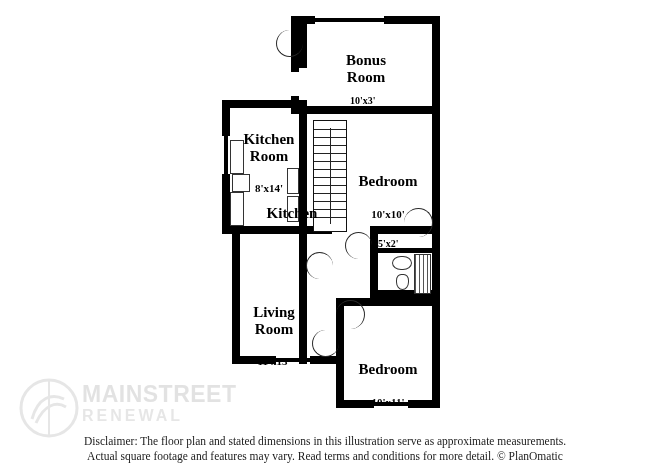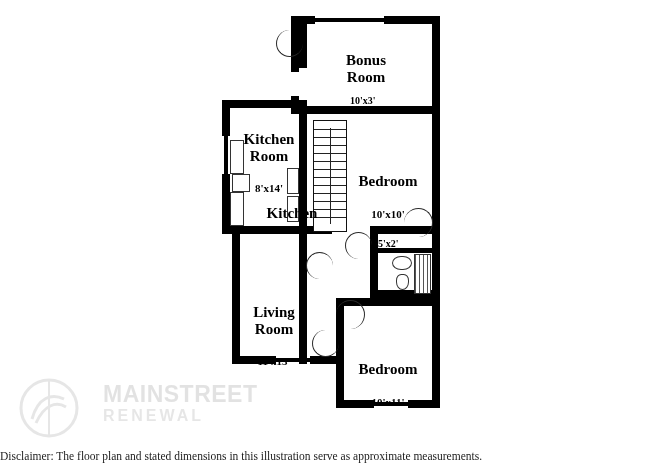--- a/index.html
+++ b/index.html
@@ -109,35 +109,34 @@
   #watermark .wm-text {
     position: absolute;
     left: 64px;
     top: 4px;
     font-family: "Liberation Sans", sans-serif;
     font-weight: bold;
     font-size: 23px;
     letter-spacing: 0.5px;
     color: #666;
     line-height: 1.15;
-    margin-left: 21px;
   }
   #watermark .wm-sub {
     display: block;
     font-size: 16px;
     letter-spacing: 3px;
     color: #777;
   }
 
   #disclaimer {
     position: absolute;
     left: 0;
     right: 0;
     bottom: 8px;
-    text-align: left;
+    text-align: center;
     font-family: "Liberation Serif", serif;
     font-size: 11.5px;
     color: #1b1b1b;
     line-height: 1.35;
   }
 </style>
 </head>
 <body>
 
 <div id="page">
@@ -257,15 +256,16 @@
       <path d="M31 3 L31 59" stroke="#777" stroke-width="2" fill="none"></path>
     </svg>
     <div class="wm-text">
       <span>MAINSTREET</span>
       <span class="wm-sub">RENEWAL</span>
     </div>
   </div>
 
   <div id="disclaimer">
     <div>Disclaimer: The floor plan and stated dimensions in this illustration serve as approximate measurements.</div>
+    <div>Actual square footage and features may vary. Read terms and conditions for more detail. © PlanOmatic</div>
   </div>
 
 </div>
 
 </body></html>

